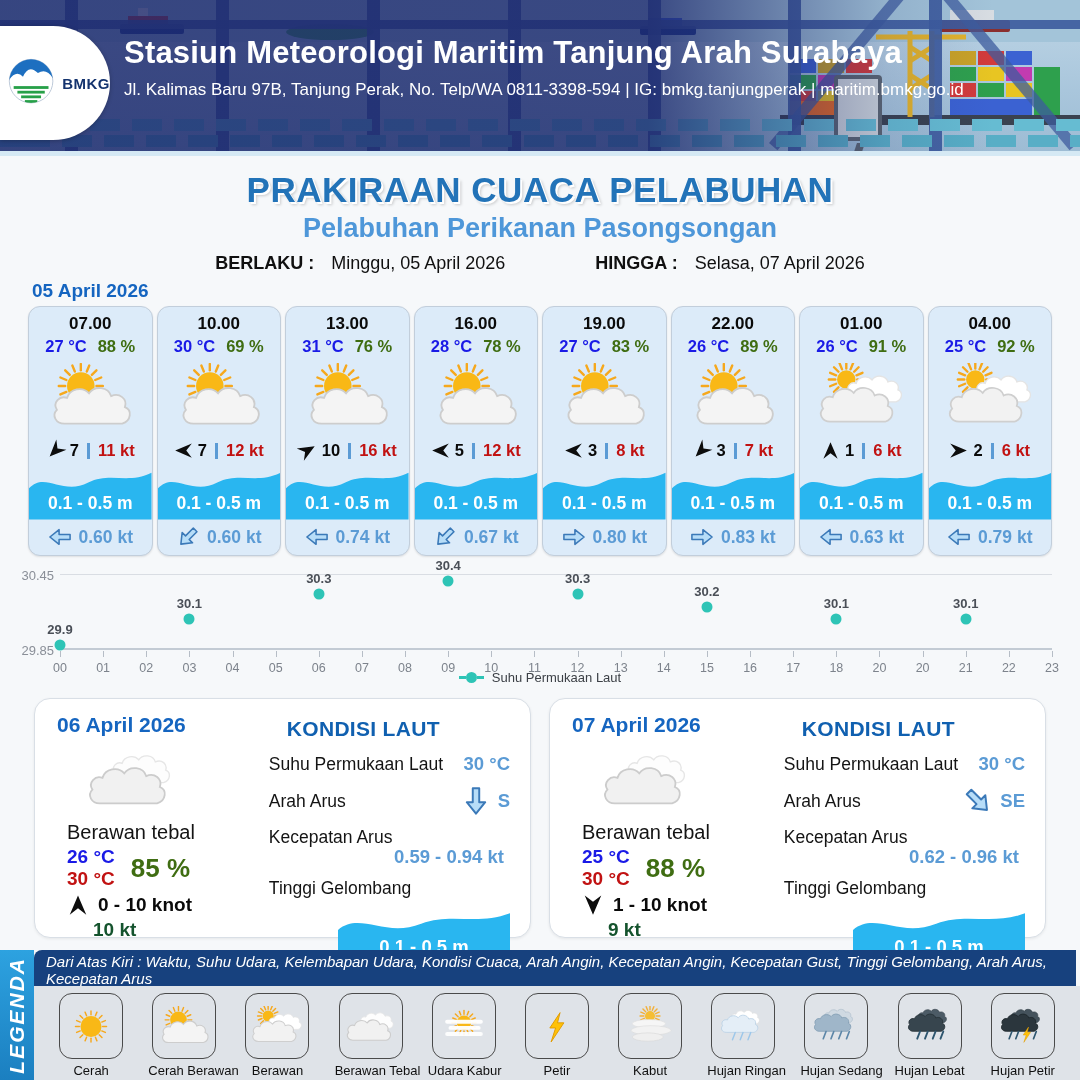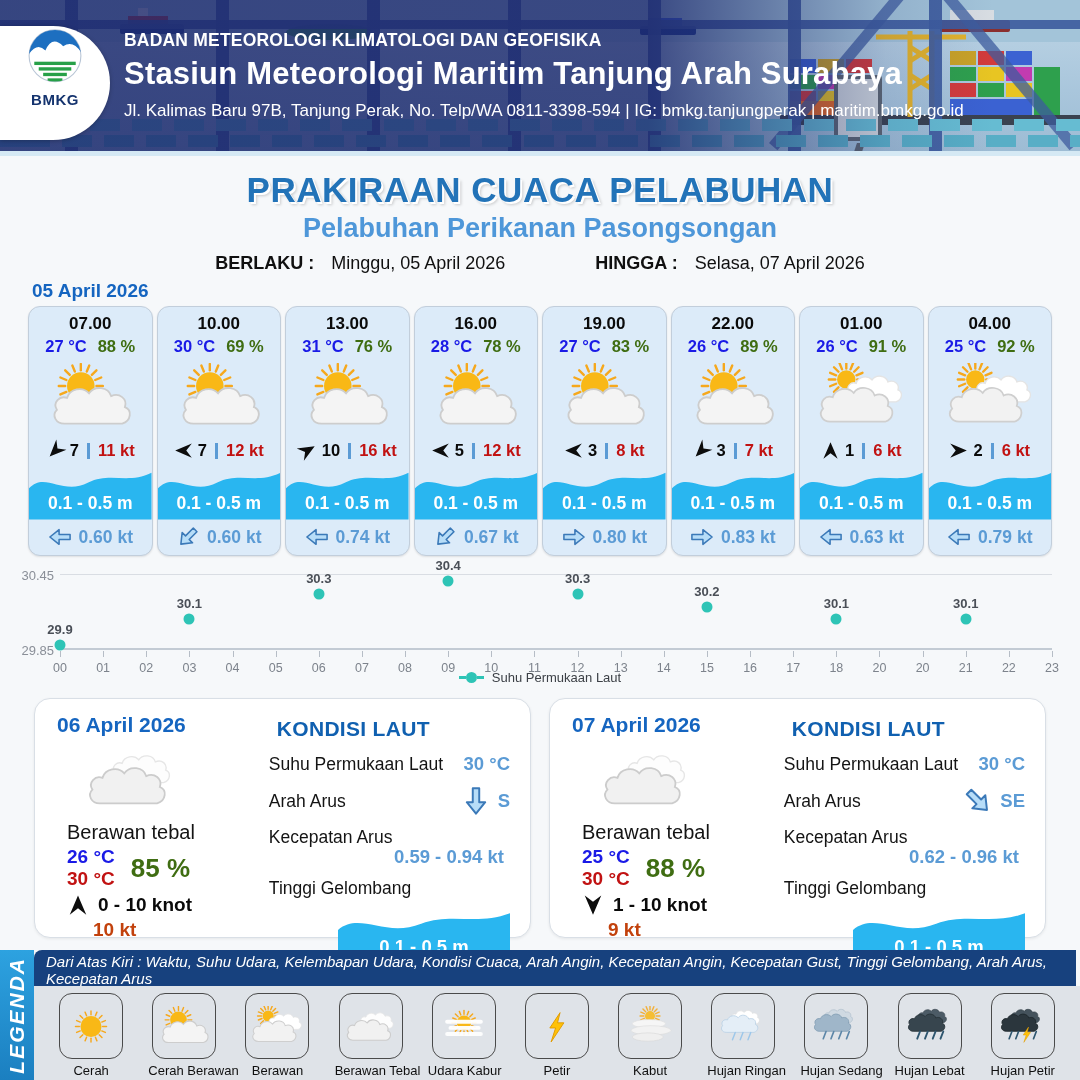--- a/index.html
+++ b/index.html
@@ -15,21 +15,21 @@
   .mull-d { position:absolute; width:11px; height:200px; background:rgba(62,92,158,.75); }
   .chairs { position:absolute; left:0; right:0; bottom:2px; height:30px;
             background-image:
               repeating-linear-gradient(90deg,#66bcd2 0 30px, rgba(0,0,0,0) 30px 42px),
               repeating-linear-gradient(90deg,#58aec6 0 30px, rgba(0,0,0,0) 30px 42px);
             background-size:100% 12px,100% 12px; background-position:6px 0,20px 16px; background-repeat:repeat-x; }
   .kiosk { position:absolute; right:198px; bottom:10px; width:48px; height:66px; background:#cdd5db; border:4px solid #5c6671; border-radius:4px; }
   .kiosk:after { content:""; position:absolute; left:16px; top:64px; width:8px; height:18px; background:#5c6671; transform:skewX(-18deg); }
   .hero-overlay { position:absolute; inset:0;
        background:linear-gradient(90deg, rgba(27,38,106,.80) 0%, rgba(27,38,106,.78) 60%, rgba(27,38,106,.12) 82%, rgba(27,38,106,0) 92%); }
-  .logo-pill { position:absolute; left:0; top:26px; width:110px; height:114px; background:#fff; border-radius:0 57px 57px 0; display:flex; flex-direction:column; align-items:center; justify-content:flex-start; z-index:5; box-shadow:0 1px 4px rgba(0,0,0,.25); }
+  .logo-pill { position:absolute; left:0; top:26px; width:110px; height:114px; background:#fff; border-radius:0 57px 57px 0; display:flex; flex-direction:row; align-items:center; justify-content:center; z-index:5; box-shadow:0 1px 4px rgba(0,0,0,.25); }
   .logo-text { font-weight:bold; font-size:15px; color:#14336e; letter-spacing:.5px; margin-top:1px; }
   .hero-text { position:absolute; left:124px; top:30px; z-index:5; color:#fff; }
   .hero-org { font-weight:bold; font-size:17.5px; letter-spacing:.2px; }
   .hero-station { font-weight:bold; font-size:31px; margin-top:5px; letter-spacing:.2px; }
   .hero-address { font-size:17px; margin-top:9px; }
 
   
   .title-block { text-align:center; padding-top:14px; height:122px; }
   .main-title { font-size:35px; font-weight:bold; color:#2273b8; letter-spacing:.5px; text-shadow:2px 2px 0 #fff, 3px 3px 3px rgba(0,0,0,.18); }
   .sub-title { font-size:27px; font-weight:bold; color:#4e97d9; margin-top:3px; }
@@ -72,23 +72,23 @@
   .daily-card { flex:1; background:#fff; border:1.5px solid #d9dfe6; border-radius:16px; padding:12px 20px 14px 22px; display:flex; height:240px; box-shadow:0 1px 3px rgba(0,0,0,.07); }
   .daily-left { width:45%; }
   .daily-date { color:#1565c0; font-size:21px; font-weight:bold; margin-top:2px; }
   .daily-icon { height:84px; padding-left:26px; display:flex; align-items:center; }
   .daily-cond { font-size:20px; color:#141414; margin-left:10px; }
   .daily-temps { display:flex; align-items:center; gap:16px; margin-left:10px; margin-top:2px; }
   .t-min { display:block; color:#1a1ae6; font-weight:bold; font-size:19px; }
   .t-max { display:block; color:#c11212; font-weight:bold; font-size:19px; }
   .d-hum { color:#3f6d12; font-weight:bold; font-size:26px; }
   .daily-wind { display:flex; align-items:center; gap:9px; font-weight:bold; font-size:19px; color:#0a0a0a; margin:4px 0 0 10px; }
-  .daily-gust { color:#c2410c; font-weight:bold; font-size:19px; margin:3px 0 0 36px; }
+  .daily-gust { color:#14532d; font-weight:bold; font-size:19px; margin:3px 0 0 36px; }
   .daily-right { flex:1; padding-left:8px; }
-  .sea-heading { color:#1060b0; font-size:21px; font-weight:bold; letter-spacing:.3px; margin:6px 8px 12px; }
+  .sea-heading { color:#1060b0; font-size:21px; font-weight:bold; letter-spacing:.3px; margin:6px 18px 12px; }
   .sea-row { display:flex; justify-content:space-between; align-items:center; font-size:17.5px; color:#141414; margin-bottom:12px; }
   .sea-val { color:#5b9bd5; font-weight:bold; font-size:18.5px; display:inline-flex; align-items:center; gap:7px; }
   .sea-speed { text-align:right; color:#5b9bd5; font-weight:bold; font-size:18.5px; margin:-4px 6px 10px 0; }
   .wavebox { position:relative; width:172px; height:60px; margin-left:auto; margin-top:0; border-radius:10px; overflow:hidden; }
   .wavebox svg { position:absolute; inset:0; width:100%; height:100%; }
   .wavebox span { position:absolute; left:0; right:0; bottom:5px; text-align:center; color:#fff; font-weight:bold; font-size:18.5px; }
 
   
   .legend { position:absolute; left:0; right:0; bottom:0; height:130px; }
   .legend-bar { position:absolute; left:0; top:0; bottom:0; width:34px; background:linear-gradient(180deg,#2da2e0,#1b7fc0); display:flex; align-items:center; justify-content:center; }
@@ -190,21 +190,20 @@
           <path d="M12,42 Q25,20 37,33 Q46,12 61,27 Q76,17 88,40 L88,2 L12,2 Z" fill="#1d6fc0"></path>
           <rect x="22" y="48" width="56" height="4.5" fill="#27a048"></rect>
           <rect x="28" y="55.5" width="44" height="4.5" fill="#27a048"></rect>
           <rect x="34" y="63" width="32" height="4.5" fill="#27a048"></rect>
           <rect x="40" y="70.5" width="20" height="4.5" fill="#27a048"></rect>
         </g>
       </svg>
       <span class="logo-text">BMKG</span>
     </div>
     <div class="hero-text">
-      <div class="hero-org">BADAN METEOROLOGI KLIMATOLOGI DAN GEOFISIKA</div>
       <div class="hero-station">Stasiun Meteorologi Maritim Tanjung Arah Surabaya</div>
       <div class="hero-address">Jl. Kalimas Baru 97B, Tanjung Perak, No. Telp/WA 0811-3398-594 | IG: bmkg.tanjungperak | maritim.bmkg.go.id</div>
     </div>
   </header>
 
   <section class="title-block">
     <div class="main-title">PRAKIRAAN CUACA PELABUHAN</div>
     <div class="sub-title">Pelabuhan Perikanan Pasongsongan</div>
     <div class="validity">
       <div><b>BERLAKU :</b><span class="v">Minggu, 05 April 2026</span></div>

